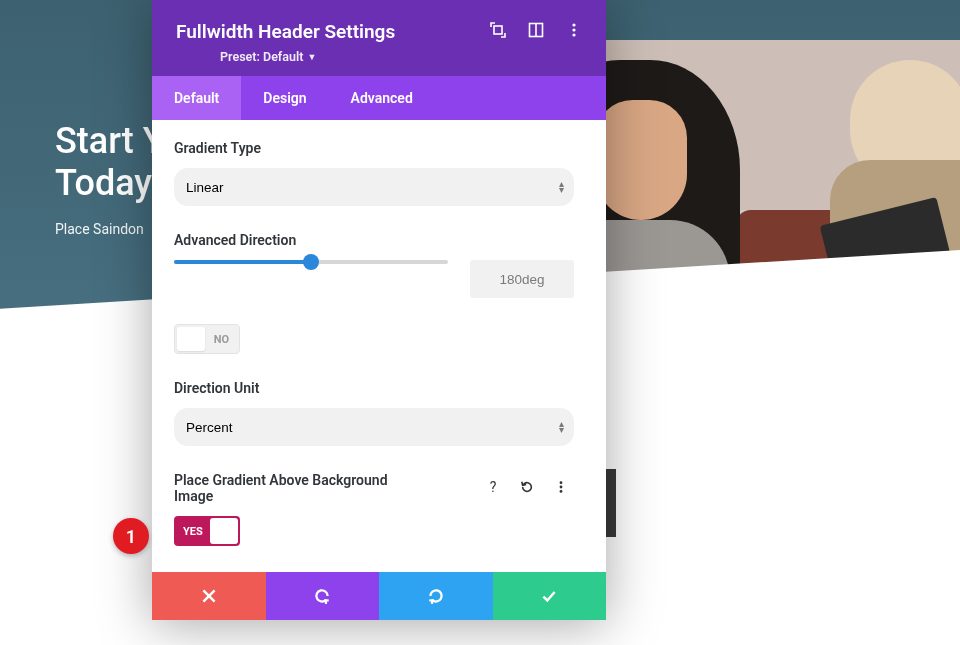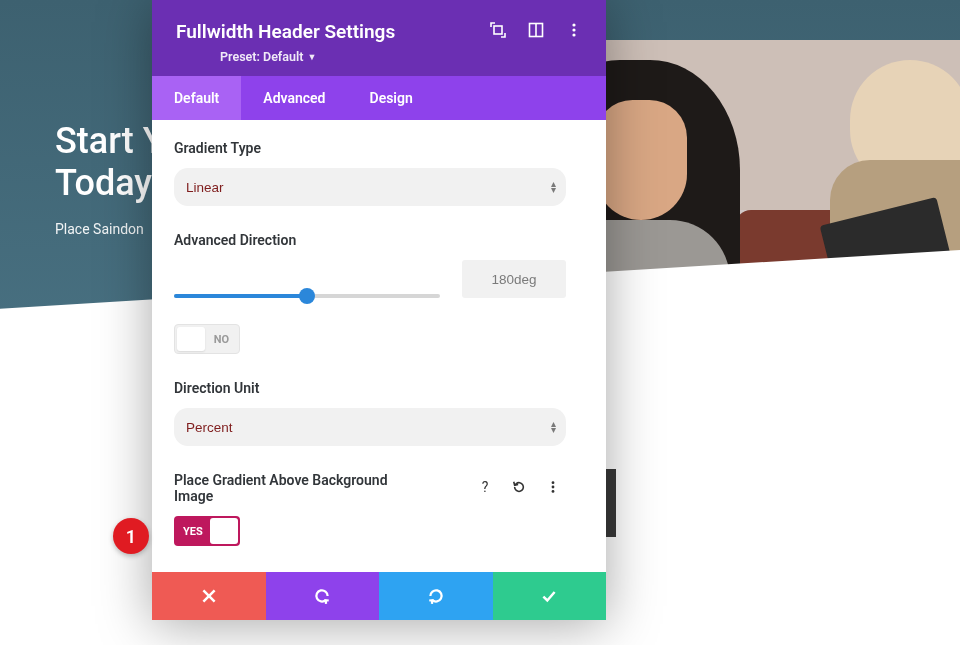--- a/index.html
+++ b/index.html
@@ -76,34 +76,34 @@
   }
   .tab {
     padding: 0 22px;
     display:flex; align-items:center;
     font-size: 14px; font-weight: 600; color:#fff;
     cursor:pointer; user-select:none;
   }
   .tab.active { background: #a962f4; }
 
   .body {
-    flex:1; overflow-y:auto; padding: 20px 40px 30px 22px;
+    flex:1; overflow-y:auto; padding: 20px 32px 30px 22px;
     color:#333;
   }
   .field { margin-bottom: 26px; }
   .field-label { font-size: 14px; font-weight: 600; color:#32363a; margin-bottom: 12px; }
   .select {
     width: 100%; height: 38px; background:#f1f1f1; border:0; border-radius:14px;
-    padding: 0 28px 0 12px; font-size: 13.5px; color:#7f1d1d; appearance:none; cursor:pointer;
+    padding: 0 28px 0 12px; font-size: 13.5px; color:#000000; appearance:none; cursor:pointer;
     position:relative;
   }
   .select-wrap { position:relative; }
   .select-chevrons { position:absolute; right:10px; top:50%; transform:translateY(-50%); font-size:10px; color:#7a7a7a; line-height:0.6;}
 
-  .slider-row { display:flex; align-items:flex-end; gap:22px; }
+  .slider-row { display:flex; align-items:flex-start; gap:22px; }
   .slider {
     flex:1; height:4px; background:#d6d6d6; border-radius:2px; position:relative; cursor:pointer;
   }
   .slider-fill { position:absolute; left:0; top:0; bottom:0; background:#2b87da; border-radius:2px;}
   .slider-thumb { position:absolute; top:50%; width:16px; height:16px; background:#2b87da; border-radius:50%; transform:translate(-50%,-50%);}
   .slider-value {
     width: 104px; height:38px; background:#f1f1f1; border:0; border-radius:3px; text-align:center;
     font-size:13.5px; color:#7a7a7a;
   }
 
@@ -216,24 +216,24 @@
           </span>
         </div>
       </div>
     </div>
 
     <div class="tabs">
       <div class="tab active">
           <span>Default</span>
         </div>
       <div class="tab">
+          <span>Design</span>
+        </div>
+      <div class="tab">
           <span>Advanced</span>
-        </div>
-      <div class="tab">
-          <span>Design</span>
         </div>
     </div>
 
     <div class="body">
 
       <div class="field">
         <div class="field-label">Gradient Type</div>
         <div class="select-wrap">
           <select class="select">
             <option>Linear</option>

